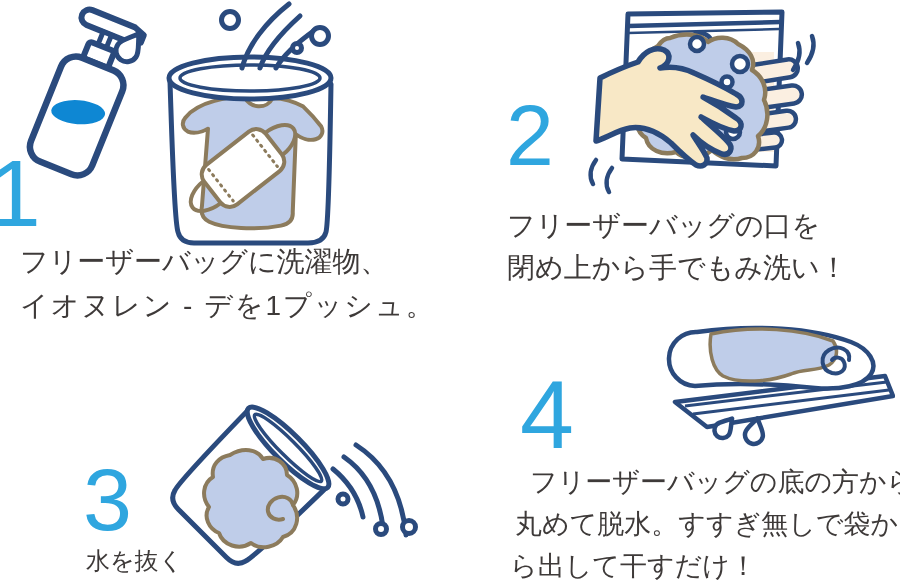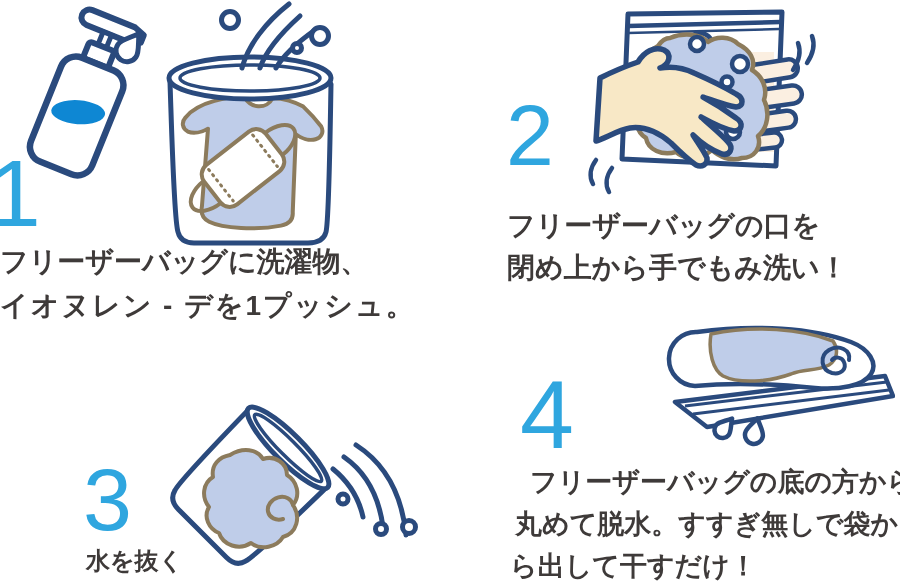--- a/index.html
+++ b/index.html
@@ -6,29 +6,29 @@
   .canvas{
     position:relative;width:900px;height:581px;background:#ffffff;overflow:hidden;
     font-family:"Liberation Sans", sans-serif;
   }
   .illus{position:absolute;}
   .stepnum{
     position:absolute;color:#2FA6DF;font-weight:400;line-height:1;
     font-family:"Liberation Sans", sans-serif;
   }
   .cap{
-    position:absolute;color:#3E3A39;font-weight:700;
+    position:absolute;color:#3E3A39;font-weight:400;
     font-family:"Liberation Sans", sans-serif;white-space:nowrap;
   }
   .cap div{white-space:nowrap;}
   #num1{left:-12px;top:146px;font-size:95px;}
   #num2{left:506px;top:92px;font-size:86px;}
   #num3{left:83px;top:456px;font-size:88px;}
   #num4{left:520px;top:366px;font-size:97px;}
-  #cap1{left:0;top:240px;font-size:28px;line-height:44px;}
+  #cap1{left:20px;top:240px;font-size:28px;line-height:44px;}
   #cap1 .l2{letter-spacing:2px;}
   #cap2{left:507px;top:205px;font-size:28px;line-height:42px;}
   #cap3{left:86px;top:545px;font-size:24px;line-height:32px;}
   #cap4{left:510px;top:461px;font-size:27px;line-height:42px;}
   #cap4 .l1{padding-left:20px;}
   #cap4 .l2{padding-left:5px;}
   svg *{vector-effect:none;}
 </style>
 </head>
 <body>

